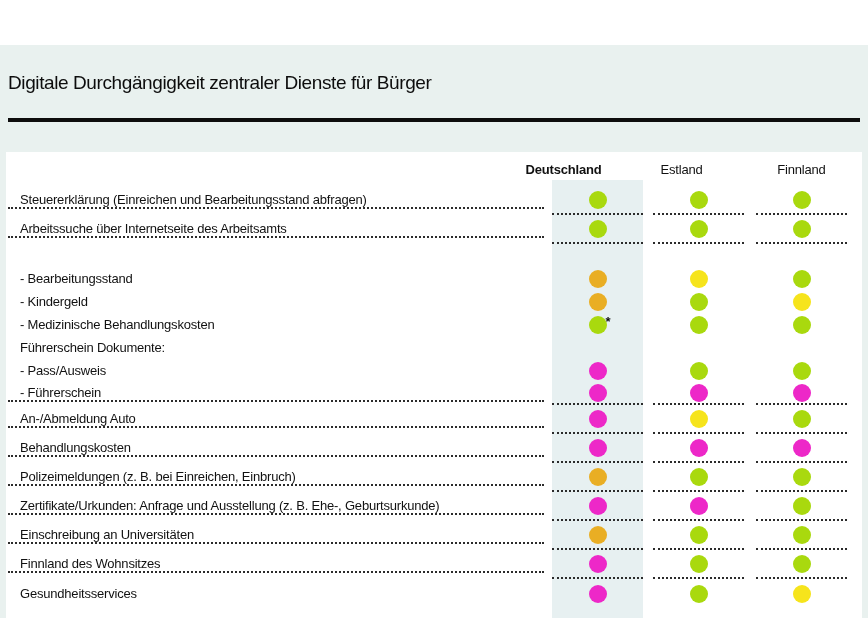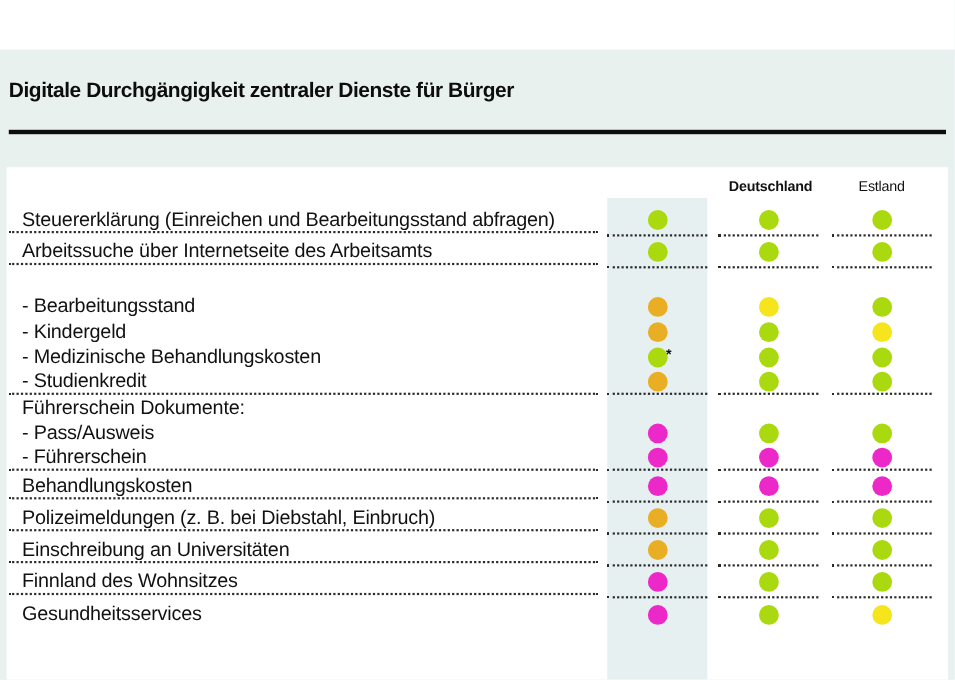--- a/index.html
+++ b/index.html
@@ -4,41 +4,41 @@
 <style>
   html,body{margin:0;padding:0;}
   body{
     width:868px;height:618px;position:relative;overflow:hidden;
     background:#e9f1ef;color:#111;
     font-family:"Liberation Sans", sans-serif;
   }
   .topbar{height:45px;background:#ffffff;}
   .header{padding:27px 8px 0 8px;}
   h1{
-    margin:0;font-size:19px;font-weight:bold;letter-spacing:-0.4px;
+    margin:0;font-size:19px;font-weight:normal;letter-spacing:-0.4px;
     color:#0d0d0d;
   }
   .rule{height:4px;background:#0d0d0d;margin-top:24px;width:852px;}
 
   .panel{
     position:absolute;left:6px;top:152px;width:856px;height:466px;
     background:#ffffff;overflow:hidden;
   }
   .de-shade{
     position:absolute;left:546px;top:28px;bottom:0;width:91px;
     z-index:0;
   }
   .head-row,.row{
     position:relative;z-index:1;
     display:flex;align-items:center;
     padding-left:2px;padding-right:15px;
     box-sizing:border-box;
   }
-  .head-row{height:34px;}
-  .label{flex:1;padding-left:12px;font-size:18px;letter-spacing:-0.2px;white-space:nowrap;overflow:hidden;}
+  .head-row{height:34px;gap:17px;}
+  .label{flex:1;padding-left:12px;font-size:13px;letter-spacing:-0.2px;white-space:nowrap;overflow:hidden;}
   .cell{
     width:91px;flex:0 0 91px;align-self:stretch;
     display:flex;align-items:center;justify-content:center;
     position:relative;
   }
   .cell.c0{margin-left:8px;}
   .cell.c1{margin-left:10px;}
   .cell.c2{margin-left:12px;}
   .col-name{font-size:13px;letter-spacing:-0.2px;text-align:center;}
   .col-name.bold{font-weight:bold;}
@@ -70,20 +70,23 @@
   <div class="de-shade" style="background: rgb(231, 240, 241);"></div>
 
   <div class="head-row">
     <div class="label"></div>
     <div class="cell c0">
       <span class="col-name bold">Deutschland</span>
     </div>
     <div class="cell c1">
       <span class="col-name">Estland</span>
     </div>
+    <div class="cell c2">
+      <span class="col-name">Finnland</span>
+    </div>
   </div>
 
   <div id="rows">
   <div class="row h-major sep">
     <div class="label">Steuererklärung (Einreichen und Bearbeitungsstand abfragen)</div>
     <div class="cell c0">
           <span class="dot" style="background: rgb(169, 217, 14);"></span>
         </div>
     <div class="cell c1">
           <span class="dot" style="background: rgb(169, 217, 14);"></span>
@@ -145,32 +148,20 @@
           <span class="dot-note">*</span>
         </div>
     <div class="cell c1">
           <span class="dot" style="background: rgb(169, 217, 14);"></span>
         </div>
     <div class="cell c2">
           <span class="dot" style="background: rgb(169, 217, 14);"></span>
         </div>
   </div>
 
-  <div class="row h-sub sep">
-    <div class="label">- Studienkredit</div>
-    <div class="cell c0">
-          <span class="dot" style="background: rgb(233, 174, 36);"></span>
-        </div>
-    <div class="cell c1">
-          <span class="dot" style="background: rgb(169, 217, 14);"></span>
-        </div>
-    <div class="cell c2">
-          <span class="dot" style="background: rgb(169, 217, 14);"></span>
-        </div>
-  </div>
 
   <div class="row h-sub">
     <div class="label">Führerschein Dokumente:</div>
     <div class="cell c0"></div>
     <div class="cell c1"></div>
     <div class="cell c2"></div>
   </div>
 
   <div class="row h-sub">
     <div class="label">- Pass/Ausweis</div>
@@ -191,47 +182,71 @@
           <span class="dot" style="background: rgb(237, 40, 200);"></span>
         </div>
     <div class="cell c1">
           <span class="dot" style="background: rgb(237, 40, 200);"></span>
         </div>
     <div class="cell c2">
           <span class="dot" style="background: rgb(237, 40, 200);"></span>
         </div>
   </div>
 
+  <div class="row h-major sep">
+    <div class="label">An-/Abmeldung Auto</div>
+    <div class="cell c0">
+          <span class="dot" style="background: rgb(237, 40, 200);"></span>
+        </div>
+    <div class="cell c1">
+          <span class="dot" style="background: rgb(246, 228, 28);"></span>
+        </div>
+    <div class="cell c2">
+          <span class="dot" style="background: rgb(169, 217, 14);"></span>
+        </div>
+  </div>
 
   <div class="row h-major sep">
     <div class="label">Behandlungskosten</div>
     <div class="cell c0">
           <span class="dot" style="background: rgb(237, 40, 200);"></span>
         </div>
     <div class="cell c1">
           <span class="dot" style="background: rgb(237, 40, 200);"></span>
         </div>
     <div class="cell c2">
           <span class="dot" style="background: rgb(237, 40, 200);"></span>
         </div>
   </div>
 
   <div class="row h-major sep">
-    <div class="label">Polizeimeldungen (z. B. bei Diebstahl, Einbruch)</div>
-    <div class="cell c0">
-          <span class="dot" style="background: rgb(233, 174, 36);"></span>
-        </div>
-    <div class="cell c1">
-          <span class="dot" style="background: rgb(169, 217, 14);"></span>
-        </div>
-    <div class="cell c2">
-          <span class="dot" style="background: rgb(169, 217, 14);"></span>
-        </div>
-  </div>
-
+    <div class="label">Polizeimeldungen (z. B. bei Einreichen, Einbruch)</div>
+    <div class="cell c0">
+          <span class="dot" style="background: rgb(233, 174, 36);"></span>
+        </div>
+    <div class="cell c1">
+          <span class="dot" style="background: rgb(169, 217, 14);"></span>
+        </div>
+    <div class="cell c2">
+          <span class="dot" style="background: rgb(169, 217, 14);"></span>
+        </div>
+  </div>
+
+  <div class="row h-major sep">
+    <div class="label">Zertifikate/Urkunden: Anfrage und Ausstellung (z. B. Ehe-, Geburtsurkunde)</div>
+    <div class="cell c0">
+          <span class="dot" style="background: rgb(237, 40, 200);"></span>
+        </div>
+    <div class="cell c1">
+          <span class="dot" style="background: rgb(237, 40, 200);"></span>
+        </div>
+    <div class="cell c2">
+          <span class="dot" style="background: rgb(169, 217, 14);"></span>
+        </div>
+  </div>
 
   <div class="row h-major sep">
     <div class="label">Einschreibung an Universitäten</div>
     <div class="cell c0">
           <span class="dot" style="background: rgb(233, 174, 36);"></span>
         </div>
     <div class="cell c1">
           <span class="dot" style="background: rgb(169, 217, 14);"></span>
         </div>
     <div class="cell c2">

